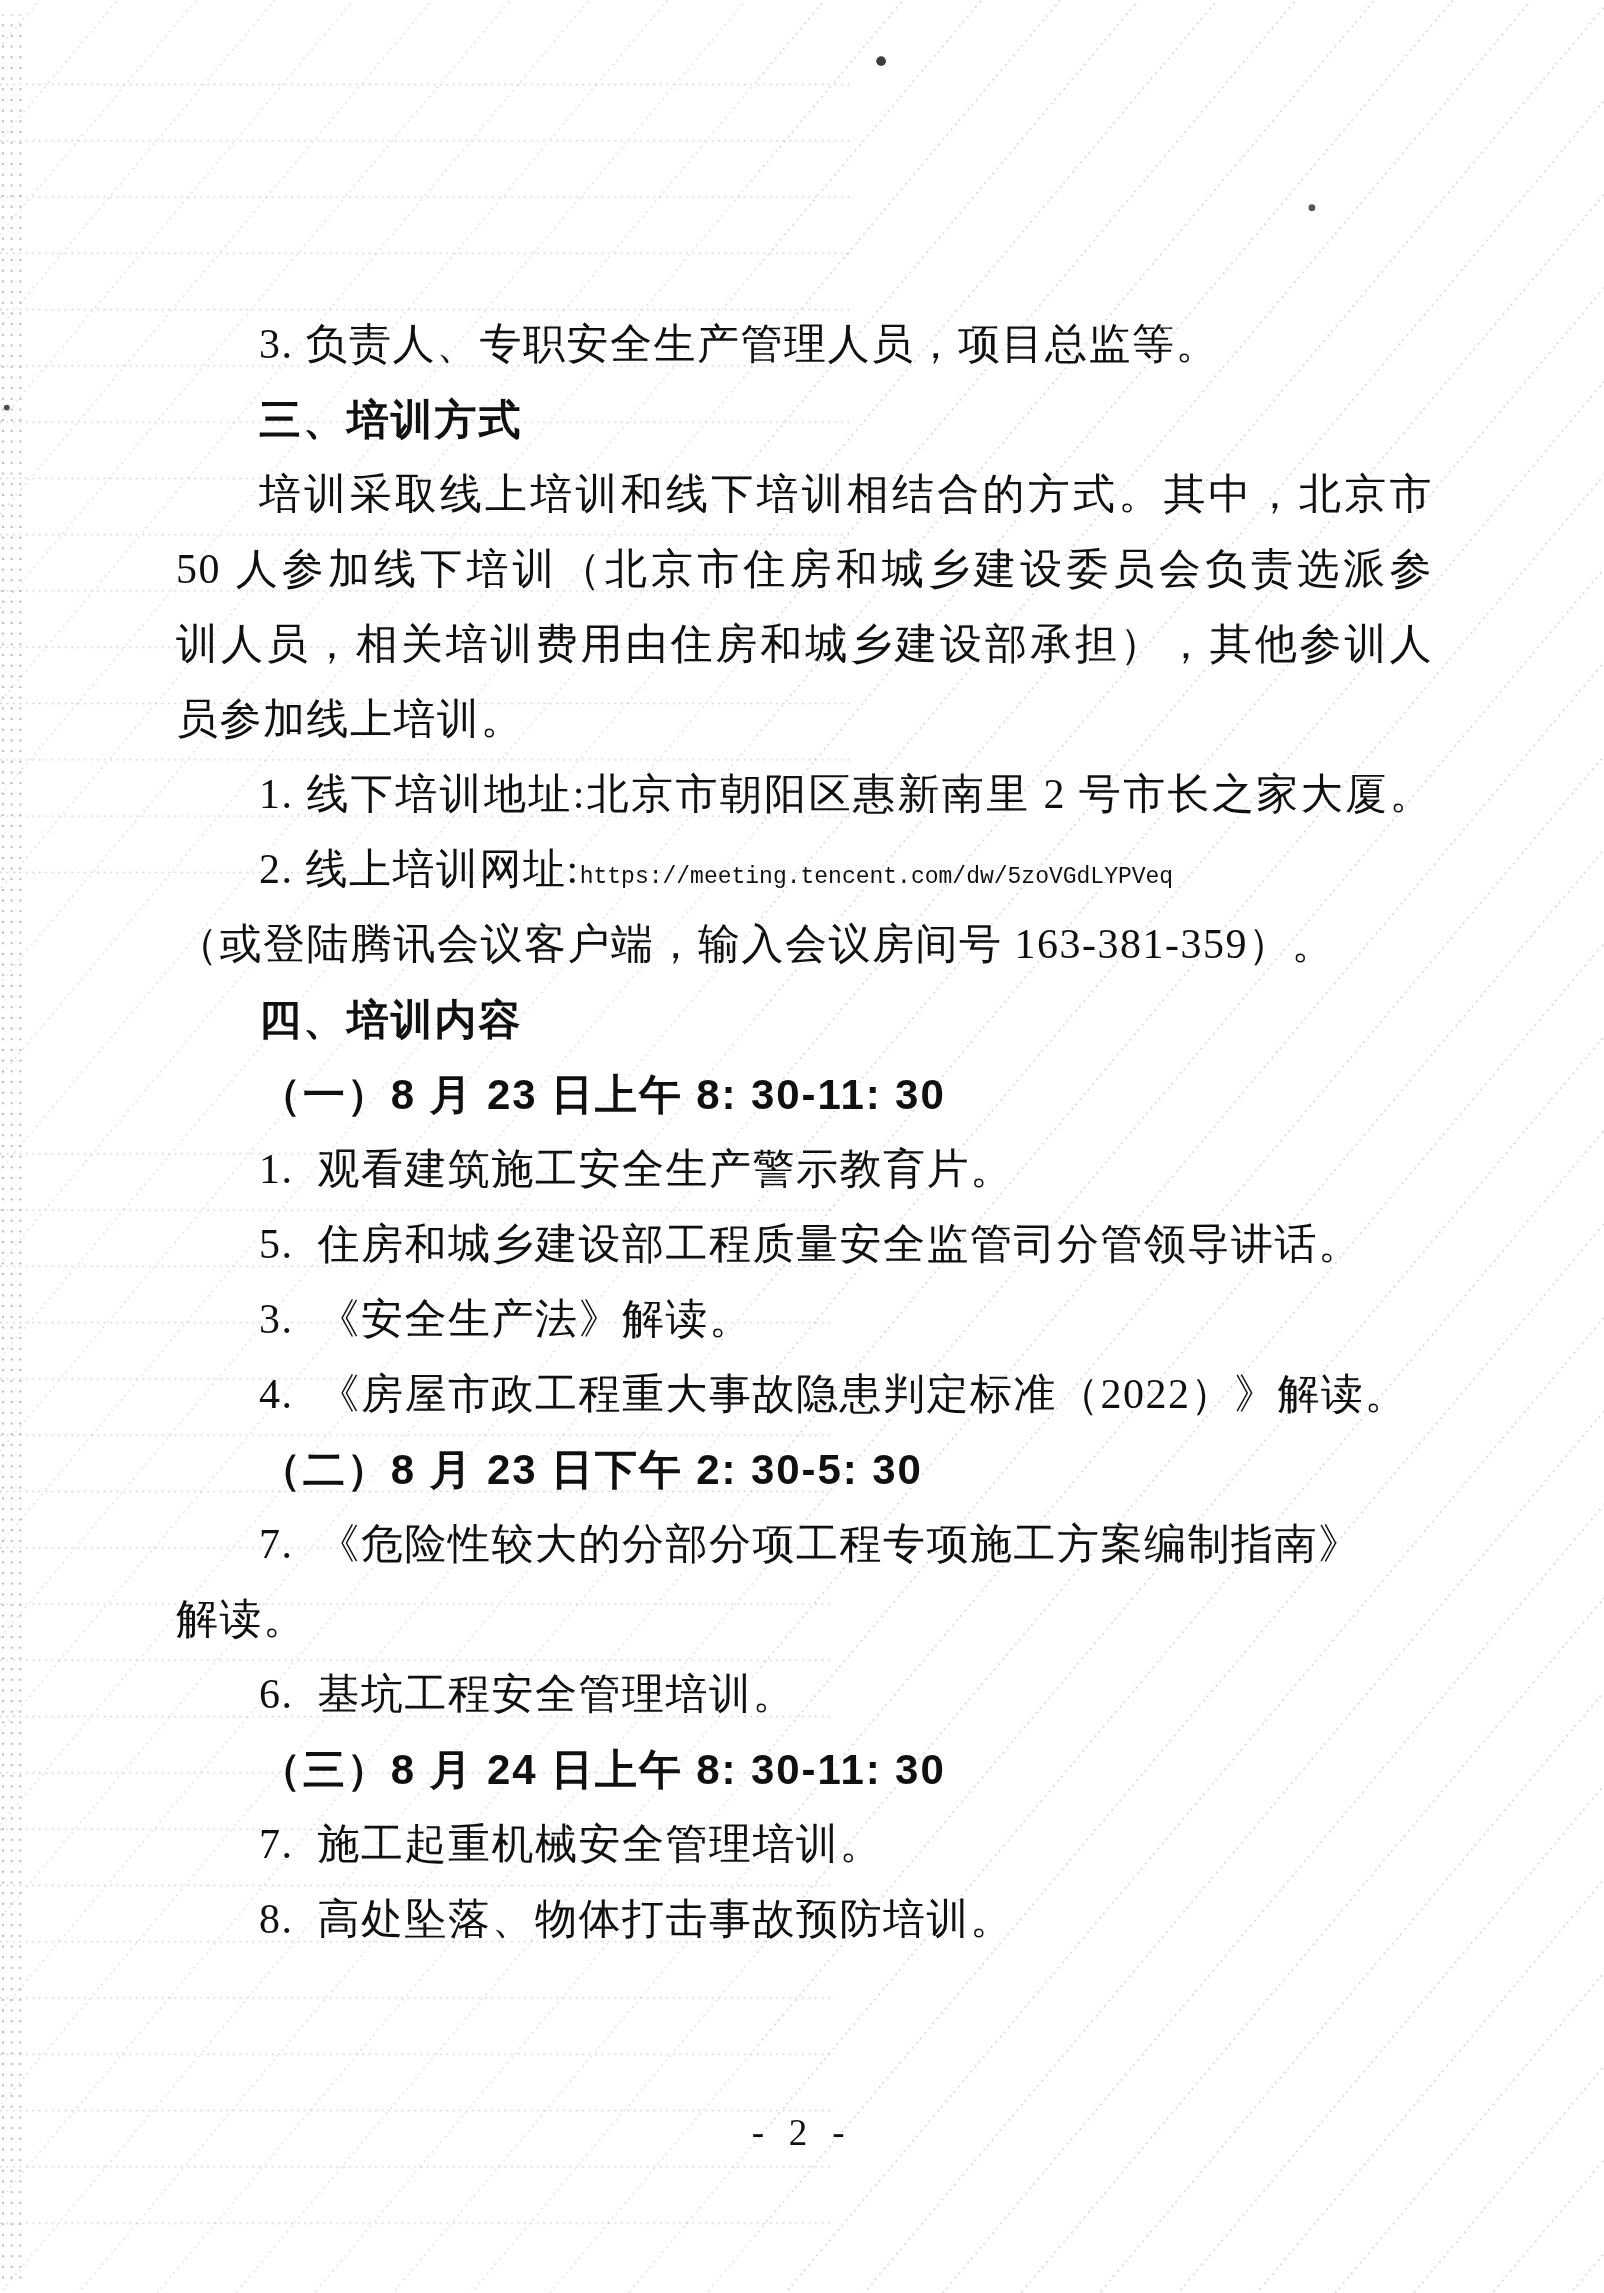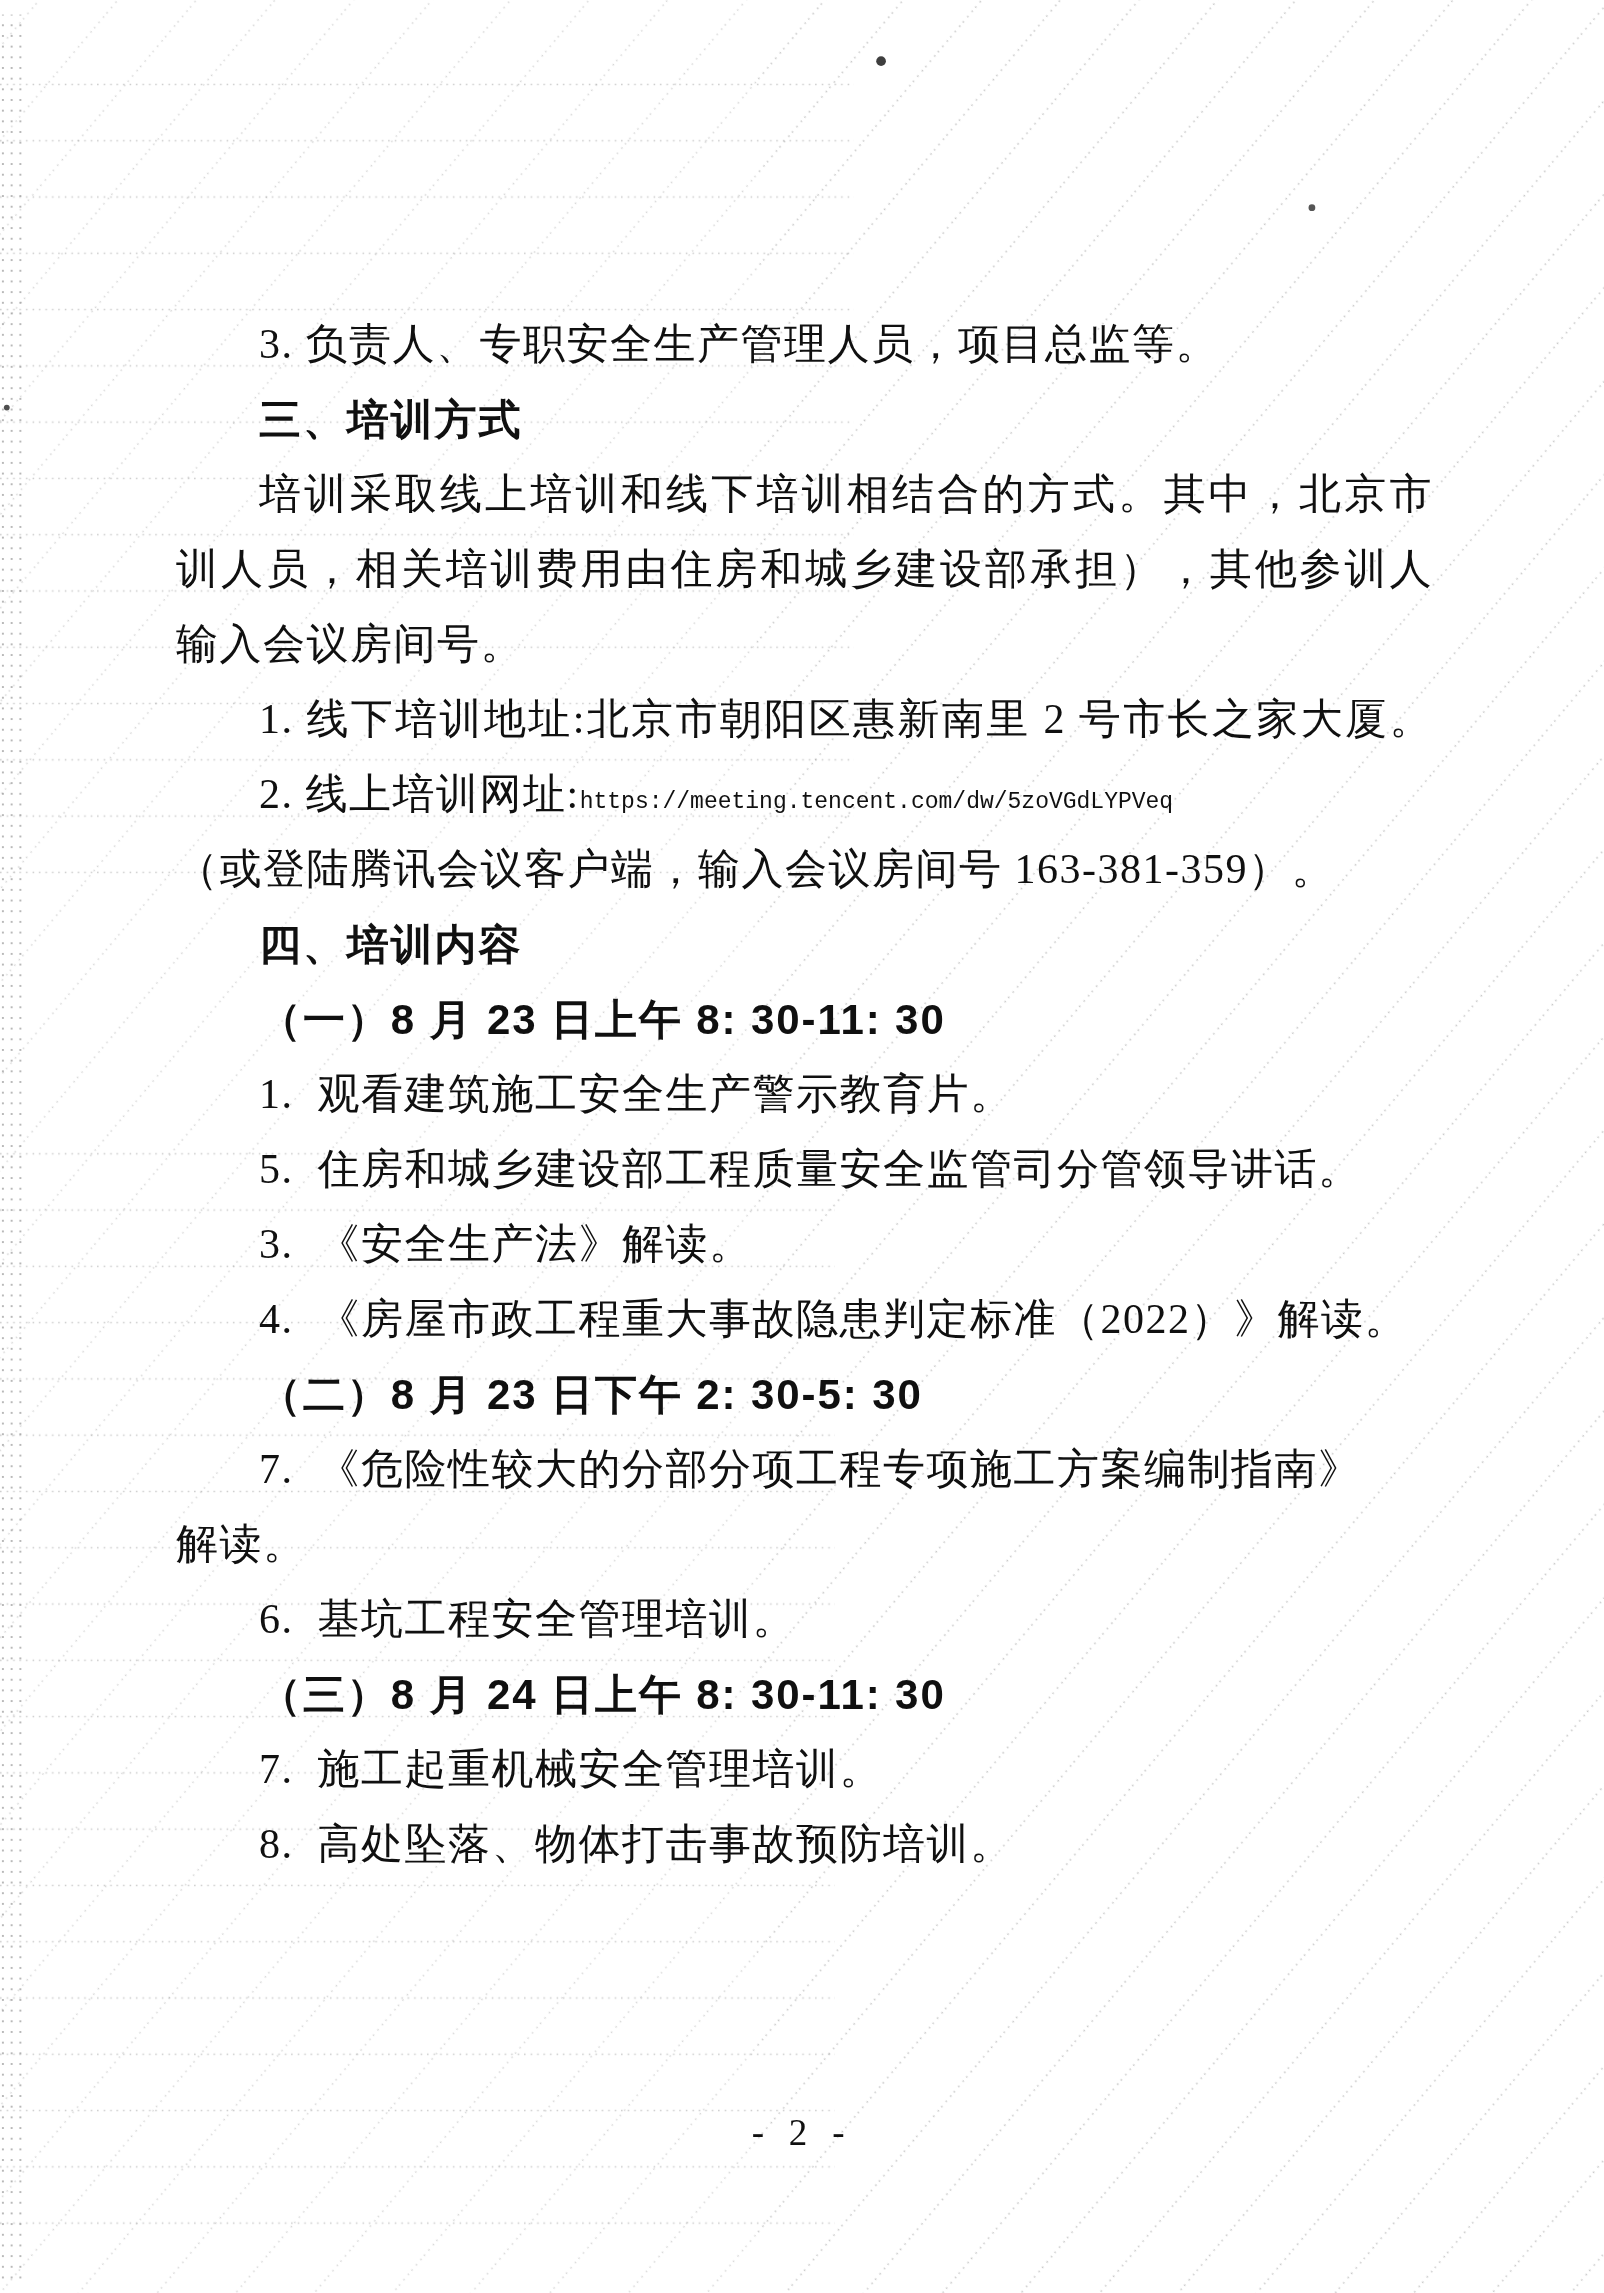--- a/index.html
+++ b/index.html
@@ -65,22 +65,23 @@
     <rect x="0" y="15" width="26" height="2335" fill="url(#vd)" opacity="0.75"></rect>
     <circle cx="908" cy="63" r="5" fill="#1c1c1c" opacity="0.85"></circle>
     <circle cx="1352" cy="214" r="3.5" fill="#2a2a2a" opacity="0.8"></circle>
     <circle cx="7" cy="420" r="3" fill="#222222" opacity="0.8"></circle>
   </svg>
 
   <div class="doc">
     <div class="ln indent">3. 负责人、专职安全生产管理人员，项目总监等。</div>
     <div class="ln indent bold">三、培训方式</div>
     <div class="ln indent fill">培训采取线上培训和线下培训相结合的方式。其中，北京市</div>
+    <div class="ln fill">50 人参加线下培训（北京市住房和城乡建设委员会负责选派参</div>
     <div class="ln fill">训人员，相关培训费用由住房和城乡建设部承担），其他参训人</div>
-    <div class="ln">输入会议房间号。</div>
+    <div class="ln">员参加线上培训。</div>
     <div class="ln indent fill">1. 线下培训地址:北京市朝阳区惠新南里 2 号市长之家大厦。</div>
     <div class="ln indent"><span>2. 线上培训网址:</span><span class="url">https://meeting.tencent.com/dw/5zoVGdLYPVeq</span></div>
     <div class="ln">（或登陆腾讯会议客户端，输入会议房间号 163-381-359）。</div>
     <div class="ln indent bold">四、培训内容</div>
     <div class="ln indent bold">（一）8 月 23 日上午 8: 30-11: 30</div>
     <div class="ln indent">1.  观看建筑施工安全生产警示教育片。</div>
     <div class="ln indent">5.  住房和城乡建设部工程质量安全监管司分管领导讲话。</div>
     <div class="ln indent">3.  《安全生产法》解读。</div>
     <div class="ln indent">4.  《房屋市政工程重大事故隐患判定标准（2022）》解读。</div>
     <div class="ln indent bold">（二）8 月 23 日下午 2: 30-5: 30</div>

